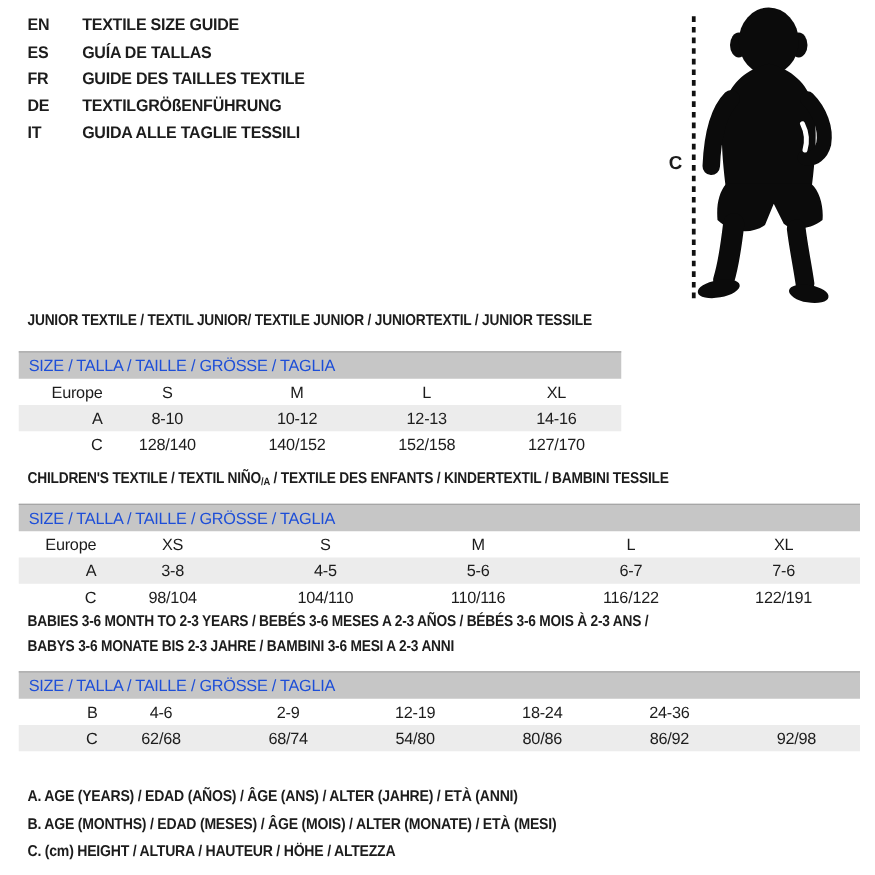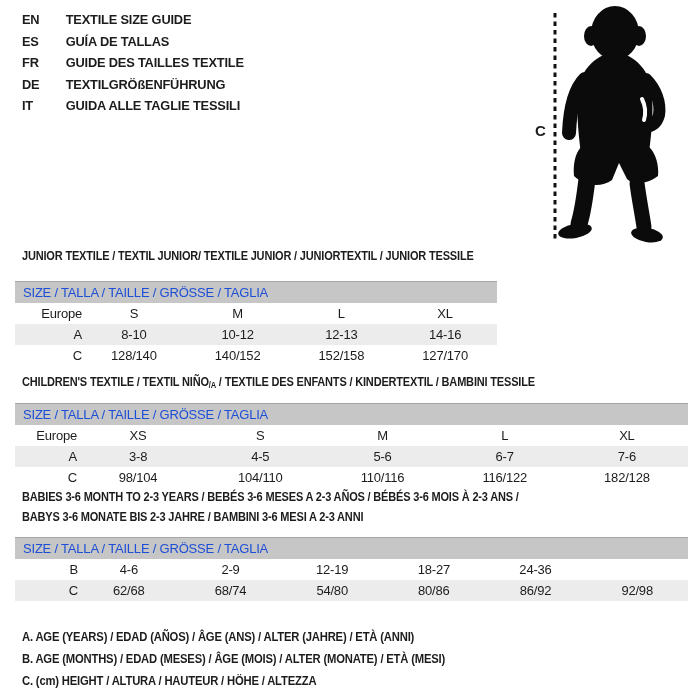--- a/index.html
+++ b/index.html
@@ -140,38 +140,38 @@
       <span class="c">5-6</span>
       <span class="c">6-7</span>
       <span class="c">7-6</span>
     </div>
     <div class="trow t2cols">
       <span class="lbl">C</span>
       <span class="c">98/104</span>
       <span class="c">104/110</span>
       <span class="c">110/116</span>
       <span class="c">116/122</span>
-      <span class="c">182/128</span>
+      <span class="c">122/191</span>
     </div>
   </div>
 
   <div class="sec-title" id="babies-title">
     <div>BABIES 3-6 MONTH TO 2-3 YEARS / BEBÉS 3-6 MESES A 2-3 AÑOS / BÉBÉS 3-6 MOIS À 2-3 ANS /</div>
     <div>BABYS 3-6 MONATE BIS 2-3 JAHRE / BAMBINI 3-6 MESI A 2-3 ANNI</div>
   </div>
   <div class="table" id="t3">
     <div class="band">
       <span>SIZE / TALLA / TAILLE / GRÖSSE / TAGLIA</span>
     </div>
     <div class="trow t3cols">
       <span class="lbl">B</span>
       <span class="c">4-6</span>
       <span class="c">2-9</span>
       <span class="c">12-19</span>
-      <span class="c">18-27</span>
+      <span class="c">18-24</span>
       <span class="c">24-36</span>
     </div>
     <div class="trow t3cols alt">
       <span class="lbl">C</span>
       <span class="c">62/68</span>
       <span class="c">68/74</span>
       <span class="c">54/80</span>
       <span class="c">80/86</span>
       <span class="c">86/92</span>
       <span class="c">92/98</span>

